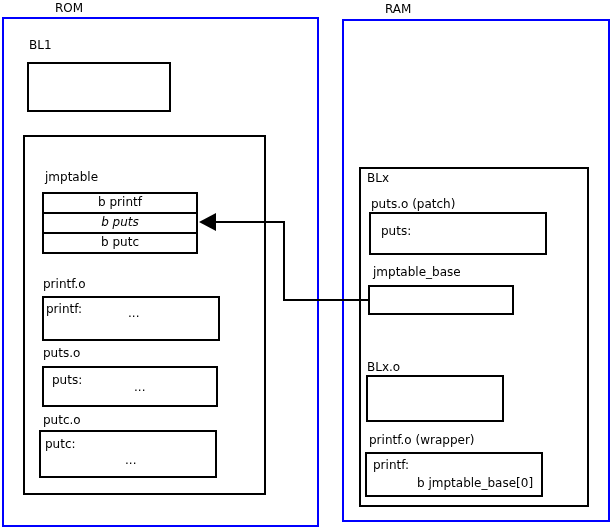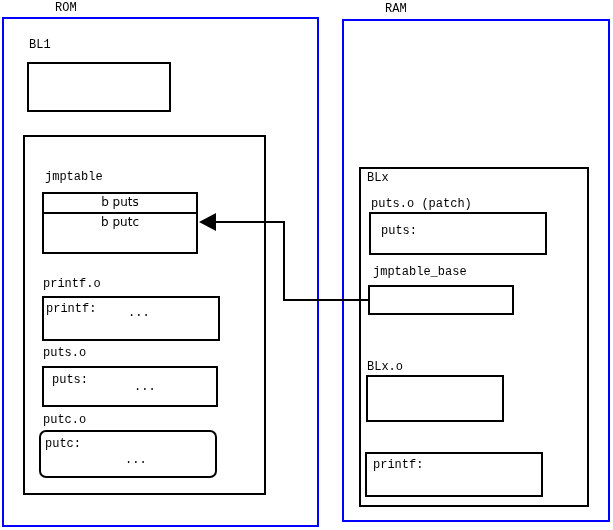--- a/index.html
+++ b/index.html
@@ -6,21 +6,21 @@
   #stage {
     position: relative;
     width: 613px;
     height: 530px;
     background: #ffffff;
     font-family: "DejaVu Sans", "Liberation Sans", sans-serif;
     font-size: 12px;
     color: #000000;
     overflow: hidden;
   }
-  .lbl { position: absolute; white-space: nowrap; line-height: 14px; font-family: Liberation Mono, monospace; }
+  .lbl { position: absolute; white-space: nowrap; line-height: 14px; }
 
   
   .region {
     position: absolute;
     border: 2px solid #0000ff;
     background: #ffffff;
     box-sizing: border-box;
   }
   #rom-region  { left: 2px;   top: 17px; width: 317px; height: 510px; }
   #ram-region  { left: 342px; top: 19px; width: 268px; height: 503px; }
@@ -56,21 +56,21 @@
   #printf-o-box   { left: 42px; top: 296px; width: 178px; height: 45px; }
   #printf-o-sym   { left: 2px;  top: 4px; }
   #printf-o-dots  { left: 84px; top: 8px; }
 
   #puts-o-label   { left: 43px; top: 346px; }
   #puts-o-box     { left: 42px; top: 366px; width: 176px; height: 41px; }
   #puts-o-sym     { left: 8px;  top: 5px; }
   #puts-o-dots    { left: 90px; top: 12px; }
 
   #putc-o-label   { left: 43px; top: 413px; }
-  #putc-o-box     { left: 39px; top: 430px; width: 178px; height: 48px; border-radius: 7px; }
+  #putc-o-box     { left: 39px; top: 430px; width: 178px; height: 48px; }
   #putc-o-sym     { left: 4px;  top: 5px; }
   #putc-o-dots    { left: 84px; top: 21px; }
 
   
   #blx-box          { left: 359px; top: 167px; width: 230px; height: 340px; }
   #blx-label        { left: 367px; top: 171px; }
   #puts-patch-label { left: 371px; top: 189px; margin-top: 8px; }
   #puts-patch-box   { left: 369px; top: 212px; width: 178px; height: 43px; }
   #puts-patch-sym   { left: 10px;  top: 10px;  position: absolute; }
 
@@ -104,21 +104,22 @@
   <div class="region" id="rom-region" style="border-color: rgb(0, 0, 255);"></div>
 
   <span class="lbl" id="bl1-label">BL1</span>
   <div class="bbox" id="bl1-box" style="border-color: rgb(0, 0, 0);"></div>
 
   <span class="lbl" id="romlib-label">ROMLIB</span>
   <div class="bbox" id="romlib-box" style="border-color: rgb(0, 0, 0);"></div>
 
   <span class="lbl" id="jmptable-label">jmptable</span>
   <div class="bbox" id="jmptable-box" style="border-color: rgb(0, 0, 0);">
-    <div class="jmptable-row" style="border-color: rgb(0, 0, 0);">b puts</div>
+    <div class="jmptable-row" style="border-color: rgb(0, 0, 0);">b printf</div>
+    <div class="jmptable-row" style="border-color: rgb(0, 0, 0); font-style: italic;">b puts</div>
     <div class="jmptable-row" style="border-color: rgb(0, 0, 0); border-radius: 7px;">b putc</div>
   </div>
 
   <span class="lbl" id="printf-o-label">printf.o</span>
   <div class="bbox" id="printf-o-box" style="border-color: rgb(0, 0, 0);">
     <span class="lbl" id="printf-o-sym">printf:</span>
     <span class="lbl" id="printf-o-dots">...</span>
   </div>
 
   <span class="lbl" id="puts-o-label">puts.o</span>
@@ -146,22 +147,24 @@
 
   <span class="lbl" id="jmptable-base-label">jmptable_base</span>
   <div class="bbox" id="jmptable-base-box" style="border-color: rgb(0, 0, 0);"></div>
 
   <span class="lbl" id="blxo-label">BLx.o</span>
   <div class="bbox" id="blxo-box" style="border-color: rgb(0, 0, 0);">
     <div id="blxo-lines">
     </div>
   </div>
 
+  <span class="lbl" id="printf-wrap-label">printf.o (wrapper)</span>
   <div class="bbox" id="printf-wrap-box" style="border-color: rgb(0, 0, 0);">
     <span class="lbl" id="printf-wrap-sym">printf:</span>
+    <span class="lbl" id="printf-wrap-body">b jmptable_base[0]</span>
   </div>
 
   <svg id="arrow-layer" viewBox="0 0 613 530" xmlns="http://www.w3.org/2000/svg">
     <polyline points="368,300 284,300 284,222 214,222" fill="none" stroke="#000000" stroke-width="2"></polyline>
     <polygon points="199,222 216,213 216,231" fill="#000000" stroke="none"></polygon>
   </svg>
 
 </div>
 
 </body></html>

